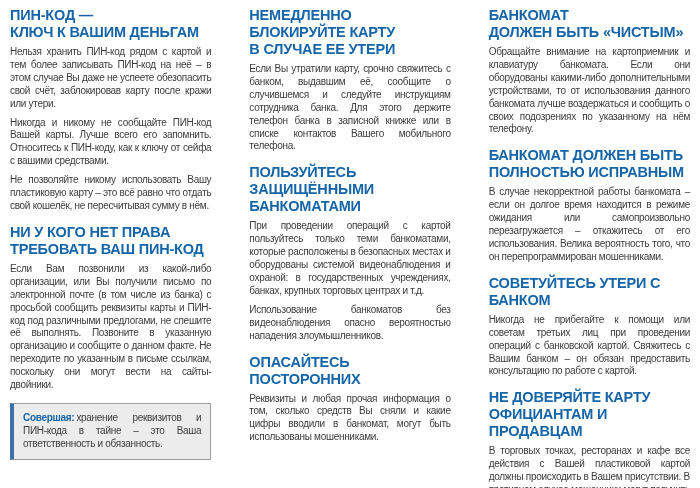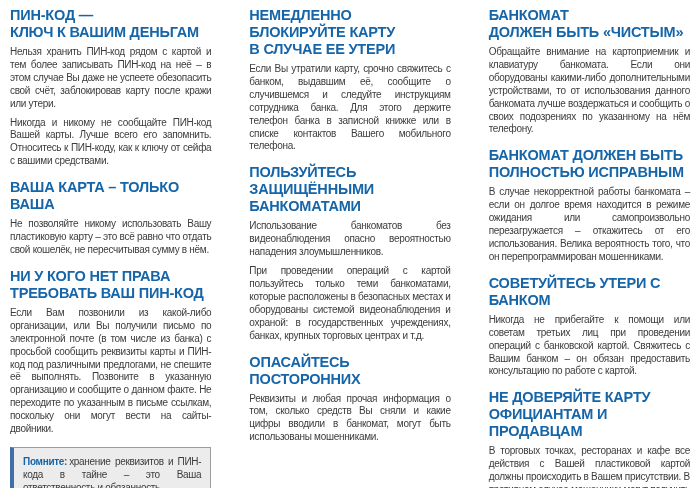--- a/index.html
+++ b/index.html
@@ -63,43 +63,42 @@
 <body>
 
 <div class="leaflet">
 
   <div class="col">
     <h2 class="sec-heading">ПИН-КОД —
 КЛЮЧ К ВАШИМ ДЕНЬГАМ</h2>
     <p class="sec-para">Нельзя хранить ПИН-код рядом с картой и тем более записывать ПИН-код на неё – в этом случае Вы даже не успеете обезопасить свой счёт, заблокировав карту после кражи или утери.</p>
     <p class="sec-para">Никогда и никому не сообщайте ПИН-код Вашей карты. Лучше всего его запомнить. Относитесь к ПИН-коду, как к ключу от сейфа с вашими средствами.</p>
 
-    <h2 class="sec-heading">ВАША КАРТА – ТОЛЬКО ВАША</h2>
     <p class="sec-para">Не позволяйте никому использовать Вашу пластиковую карту – это всё равно что отдать свой кошелёк, не пересчитывая сумму в нём.</p>
 
     <h2 class="sec-heading">НИ У КОГО НЕТ ПРАВА
 ТРЕБОВАТЬ ВАШ ПИН-КОД</h2>
     <p class="sec-para">Если Вам позвонили из какой-либо организации, или Вы получили письмо по электронной почте (в том числе из банка) с просьбой сообщить реквизиты карты и ПИН-код под различными предлогами, не спешите её выполнять. Позвоните в указанную организацию и сообщите о данном факте. Не переходите по указанным в письме ссылкам, поскольку они могут вести на сайты-двойники.</p>
 
     <div class="note-box">
-      <span class="note-label">Помните:</span><span>хранение реквизитов и ПИН-кода в тайне – это Ваша ответственность и обязанность.</span>
+      <span class="note-label">Совершая:</span><span>хранение реквизитов и ПИН-кода в тайне – это Ваша ответственность и обязанность.</span>
     </div>
   </div>
 
   <div class="col">
     <h2 class="sec-heading">НЕМЕДЛЕННО
 БЛОКИРУЙТЕ КАРТУ
 В СЛУЧАЕ ЕЕ УТЕРИ</h2>
     <p class="sec-para">Если Вы утратили карту, срочно свяжитесь с банком, выдавшим её, сообщите о случившемся и следуйте инструкциям сотрудника банка. Для этого держите телефон банка в записной книжке или в списке контактов Вашего мобильного телефона.</p>
 
     <h2 class="sec-heading">ПОЛЬЗУЙТЕСЬ
 ЗАЩИЩЁННЫМИ
 БАНКОМАТАМИ</h2>
+    <p class="sec-para">При проведении операций с картой пользуйтесь только теми банкоматами, которые расположены в безопасных местах и оборудованы системой видеонаблюдения и охраной: в государственных учреждениях, банках, крупных торговых центрах и т.д.</p>
     <p class="sec-para">Использование банкоматов без видеонаблюдения опасно вероятностью нападения злоумышленников.</p>
-    <p class="sec-para">При проведении операций с картой пользуйтесь только теми банкоматами, которые расположены в безопасных местах и оборудованы системой видеонаблюдения и охраной: в государственных учреждениях, банках, крупных торговых центрах и т.д.</p>
 
     <h2 class="sec-heading">ОПАСАЙТЕСЬ ПОСТОРОННИХ</h2>
     <p class="sec-para">Реквизиты и любая прочая информация о том, сколько средств Вы сняли и какие цифры вводили в банкомат, могут быть использованы мошенниками.</p>
   </div>
 
   <div class="col">
     <h2 class="sec-heading">БАНКОМАТ
 ДОЛЖЕН БЫТЬ «ЧИСТЫМ»</h2>
     <p class="sec-para">Обращайте внимание на картоприемник и клавиатуру банкомата. Если они оборудованы какими-либо дополнительными устройствами, то от использования данного банкомата лучше воздержаться и сообщить о своих подозрениях по указанному на нём телефону.</p>
 

